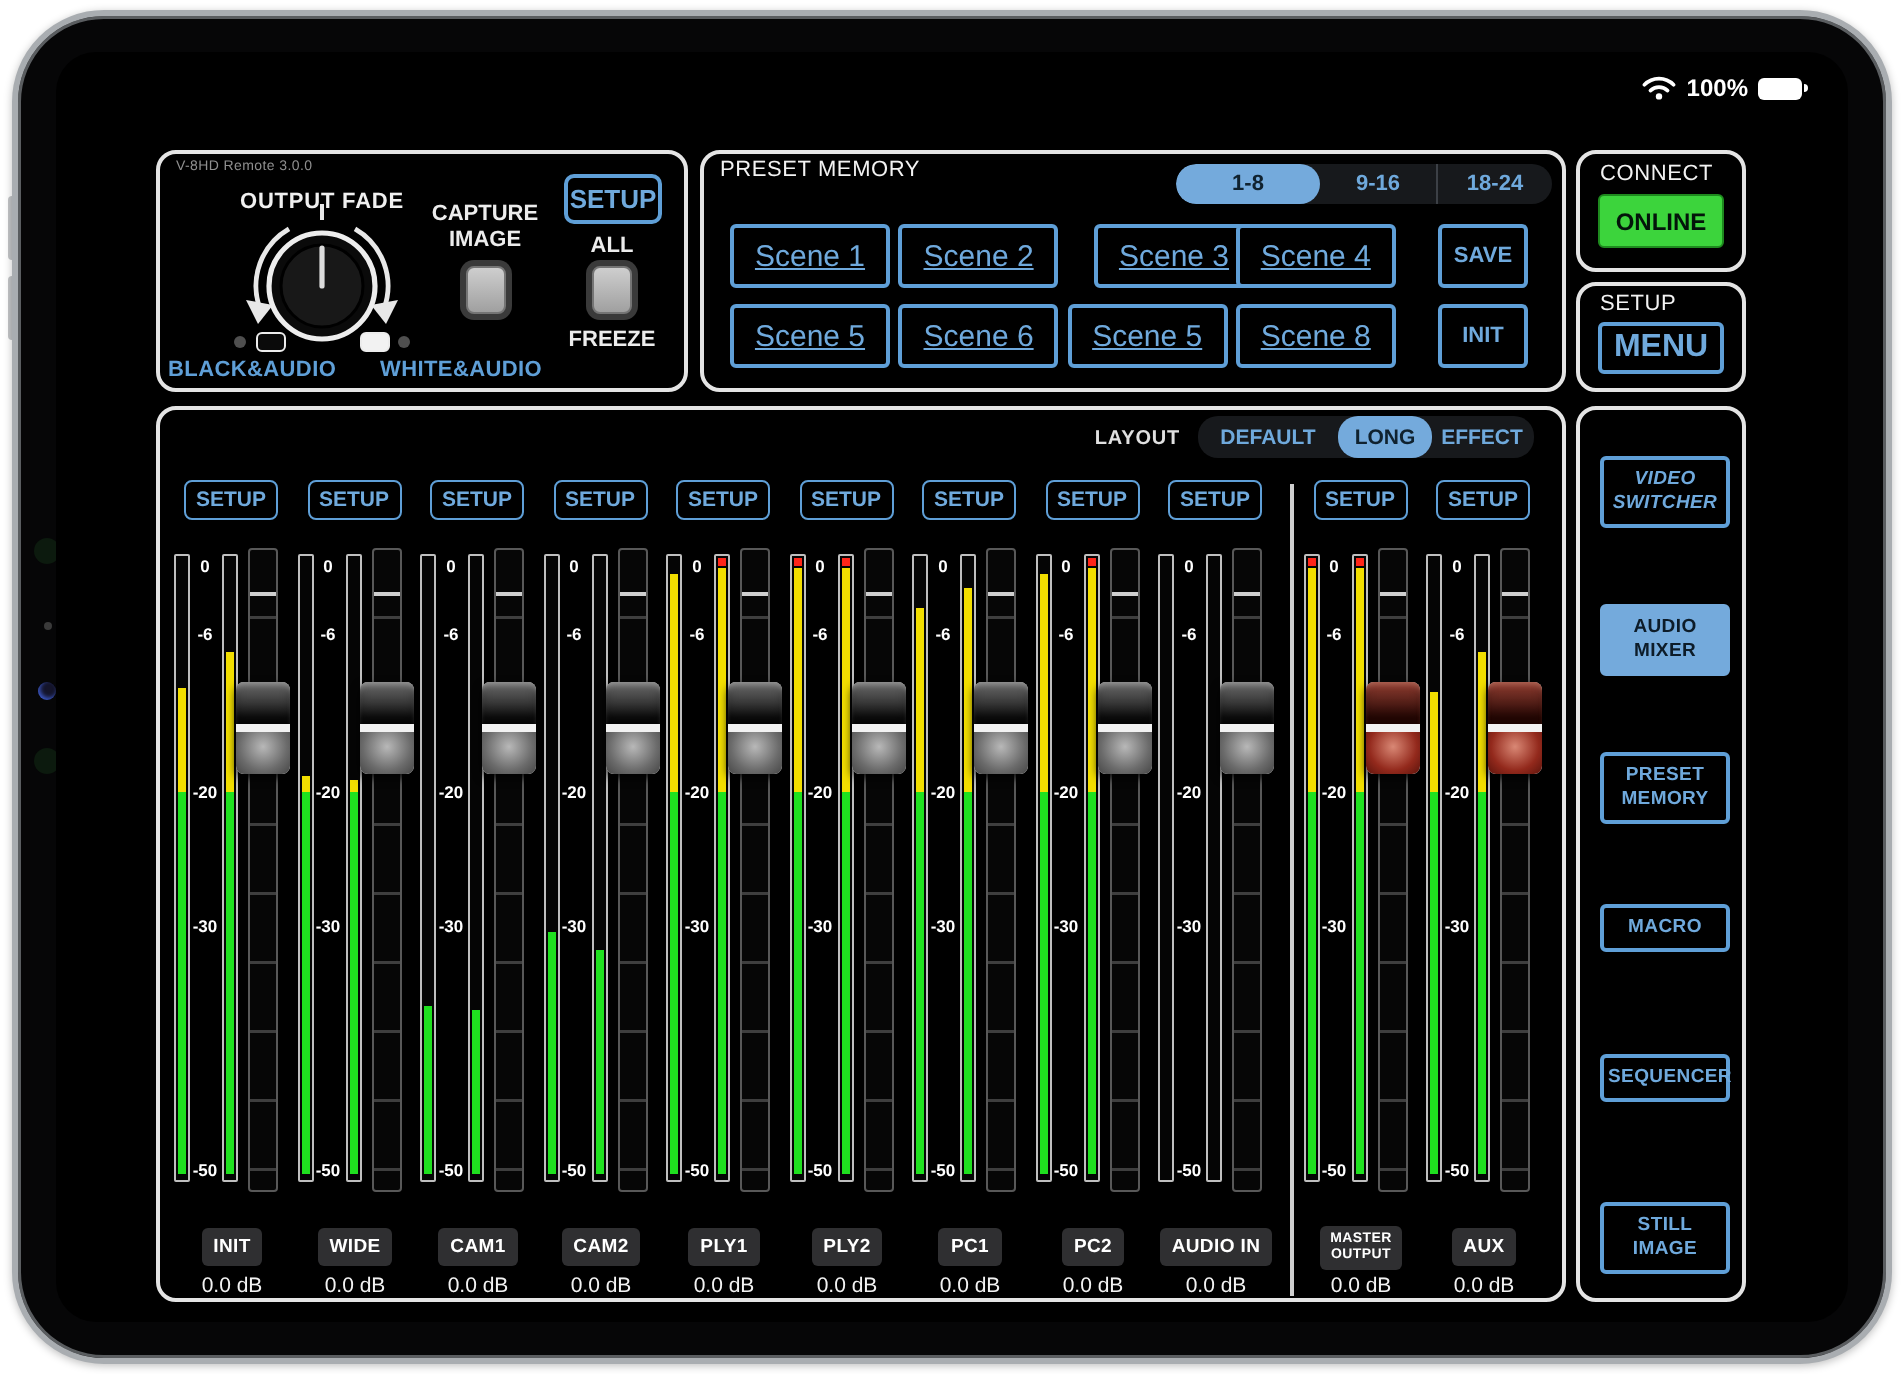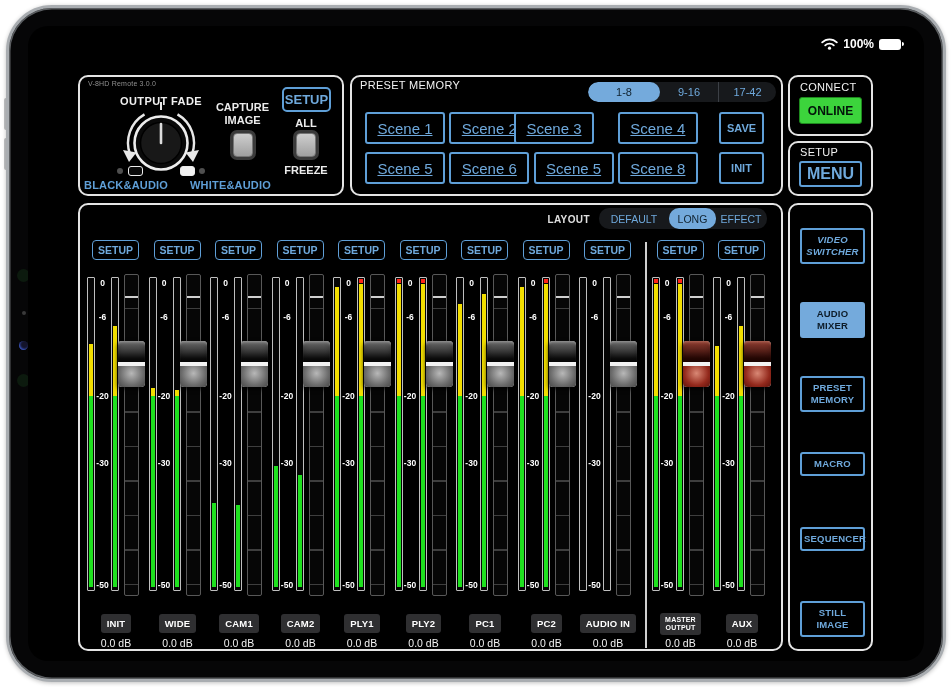--- a/index.html
+++ b/index.html
@@ -35,21 +35,21 @@
   .ind-dot { position:absolute; width:6px; height:6px; border-radius:50%; background:#4f4f4f; }
   .ind-rect { position:absolute; width:15px; height:10px; border-radius:3px; border:1.5px solid #ececec; background:#0a0a0a; }
   .ind-rect.on { background:#f2f2f2; }
   .fade-label { position:absolute; top:179px; color:#5f9fd7; font-size:11px; font-weight:bold; letter-spacing:.2px; }
   .mini-label { position:absolute; color:#ececec; font-size:11px; font-weight:bold; text-align:center; line-height:1.2; }
   .sq-btn { position:absolute; width:26px; height:30px; background:#3a3a3a; border-radius:7px; padding:3px; }
   .sq-btn-face { width:100%; height:100%; border-radius:4px; border:1px solid #757575; background:linear-gradient(180deg,#cecece,#a0a0a0); }
 
   
   .seg-ctrl { position:absolute; display:flex; align-items:stretch; background:#17191c; border-radius:10px; overflow:hidden; }
-  .seg { display:flex; align-items:center; justify-content:center; color:#6fa9dc; font-weight:normal; cursor:pointer; }
+  .seg { display:flex; align-items:center; justify-content:center; color:#6fa9dc; font-weight:bold; cursor:pointer; }
   .seg.active { background:#74aadc; color:#10222f; border-radius:10px; }
   .seg.divided { border-left:1px solid #3c4046; }
   .scene-btn { position:absolute; width:80px; height:32px; font-size:15px; font-weight:normal; border-radius:3px;text-decoration:underline; }
   .small-cap-btn { position:absolute; width:45px; height:32px; font-size:11px; border-radius:3px; }
 
   
   .online-btn { position:absolute; background:#3cd43c; border:1px solid #1e8a1e; border-radius:3px; color:#03140a; font-size:12px; font-weight:bold; text-align:center; cursor:pointer; font-family:inherit; }
   .nav-btn { position:absolute; left:10px; width:65px; padding:4px 2px; font-size:9.5px; line-height:1.25; border-radius:3px; letter-spacing:.2px; border-width:2px; font-family:inherit; }
 
   
@@ -139,26 +139,26 @@
 <div class="sq-btn" style="left:293px;top:130px;">
     <div class="sq-btn-face"></div>
   </div>
 <div class="mini-label" style="left:279px;top:164px;width:54px;">FREEZE</div>
 
 <div class="panel" style="left:350px;top:75px;width:433px;height:121px;"></div>
 <div class="panel-title abs" style="left:360px;top:79px;">PRESET MEMORY</div>
 <div class="seg-ctrl" style="left:588px;top:82px;width:188px;height:20px;" id="bank-ctrl">
     <span class="seg active" style="width: 72px; font-size: 11px;">1-8</span>
     <span class="seg" style="width: 58px; font-size: 11px;">9-16</span>
-    <span class="seg divided" style="width: 58px; font-size: 11px;">17-42</span>
+    <span class="seg divided" style="width: 58px; font-size: 11px;">18-24</span>
   </div>
 <div id="scene-grid">
     <button class="btn-blue scene-btn" style="left: 365px; top: 112px;">Scene 1</button>
     <button class="btn-blue scene-btn" style="left: 449.3px; top: 112px;">Scene 2</button>
-    <button class="btn-blue scene-btn" style="left: 514px; top: 112px;">Scene 3</button>
+    <button class="btn-blue scene-btn" style="left: 547px; top: 112px;">Scene 3</button>
     <button class="btn-blue scene-btn" style="left: 617.9px; top: 112px;">Scene 4</button>
     <button class="btn-blue scene-btn" style="left: 365px; top: 152px;">Scene 5</button>
     <button class="btn-blue scene-btn" style="left: 449.3px; top: 152px;">Scene 6</button>
     <button class="btn-blue scene-btn" style="left: 533.6px; top: 152px;">Scene 5</button>
     <button class="btn-blue scene-btn" style="left: 617.9px; top: 152px;">Scene 8</button>
   </div>
 <button class="btn-blue small-cap-btn" style="left:719px;top:112px;">SAVE</button>
 <button class="btn-blue small-cap-btn" style="left:719px;top:152px;">INIT</button>
 
 <div class="panel" style="left:788px;top:75px;width:85px;height:61px;"></div>

